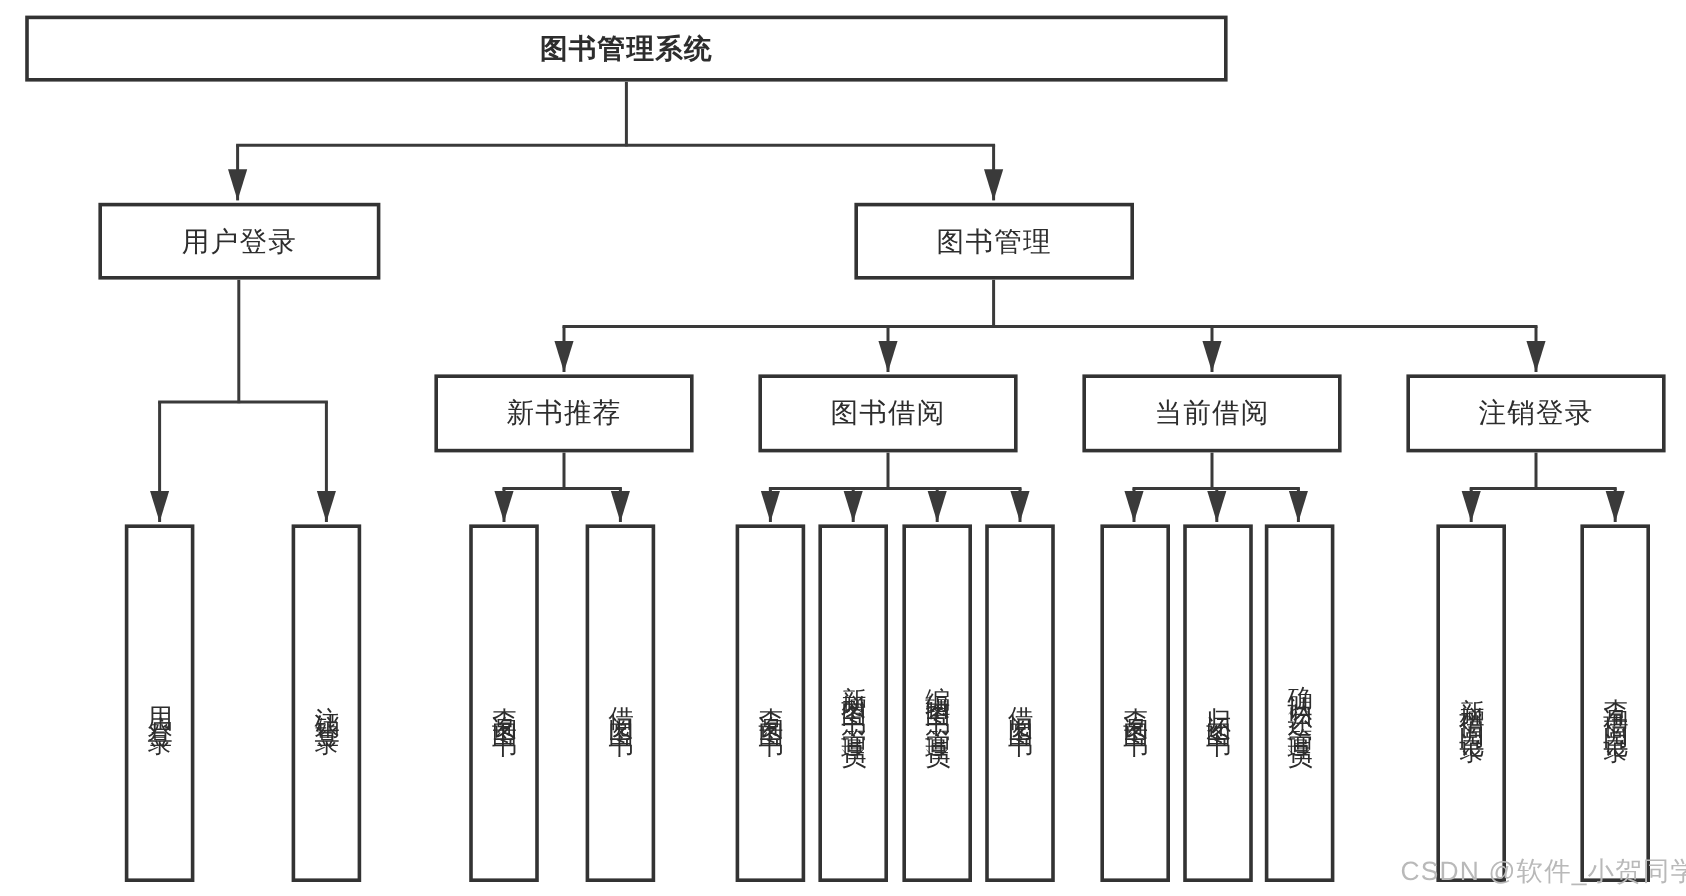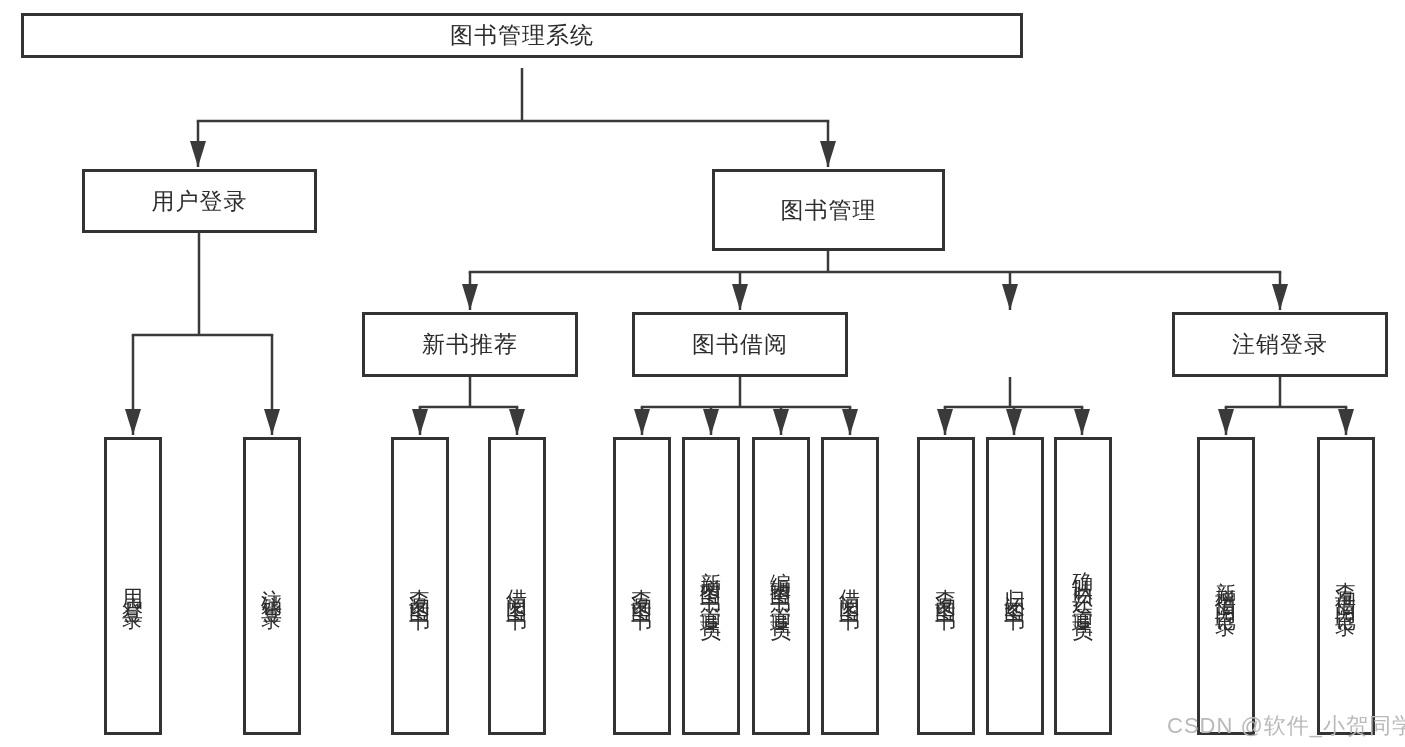--- a/index.html
+++ b/index.html
@@ -25,23 +25,23 @@
   }
   .h-box{font-size:23px;letter-spacing:1px;}
   .v-box{
     font-size:21px;
     writing-mode:vertical-rl;
     text-orientation:mixed;
     letter-spacing:7px;
     line-height:1;
   }
   
-  .n-root {left:21px;  top:13px;  width:1002px;height:45px;}
+  .n-root {left:21px;  top:13px;  width:1002px;height:55px;font-weight:bold;}
   .n-login{left:82px;  top:169px; width:235px; height:64px;}
-  .n-mgmt {left:712px; top:169px; width:233px; height:82px;}
+  .n-mgmt {left:712px; top:169px; width:233px; height:64px;}
   .n-l2-0 {left:362px; top:312px; width:216px; height:65px;}
   .n-l2-1 {left:632px; top:312px; width:216px; height:65px;}
   .n-l2-2 {left:902px; top:312px; width:216px; height:65px;}
   .n-l2-3 {left:1172px;top:312px; width:216px; height:65px;}
   
   .leaf{top:437px;width:58px;height:298px;}
   .lf-0 {left:104px;}
   .lf-1 {left:243px;}
   .lf-2 {left:391px;}
   .lf-3 {left:488px;}
@@ -119,20 +119,21 @@
     </g>
   </svg>
 
   <div class="box h-box n-root">图书管理系统</div>
 
   <div class="box h-box n-login">用户登录</div>
   <div class="box h-box n-mgmt">图书管理</div>
 
   <div class="box h-box n-l2-0">新书推荐</div>
   <div class="box h-box n-l2-1">图书借阅</div>
+  <div class="box h-box n-l2-2">当前借阅</div>
   <div class="box h-box n-l2-3">注销登录</div>
 
   <div class="box v-box leaf lf-0">用户登录</div>
   <div class="box v-box leaf lf-1">注销登录</div>
 
   <div class="box v-box leaf lf-2">查询图书</div>
   <div class="box v-box leaf lf-3">借阅图书</div>
 
   <div class="box v-box leaf lf-4">查询图书</div>
   <div class="box v-box leaf lf-5">新增图书（管理员）</div>

